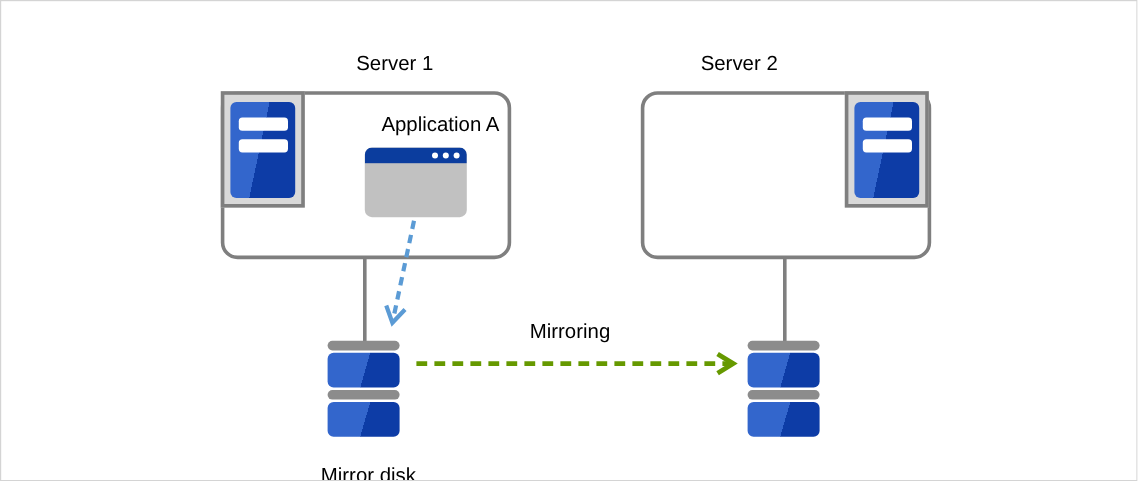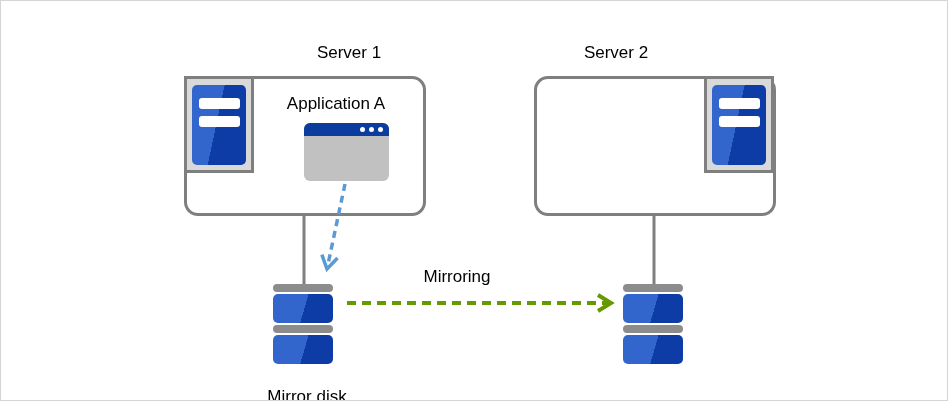--- a/index.html
+++ b/index.html
@@ -105,24 +105,24 @@
     </defs>
 
     <line x1="303" y1="213" x2="303" y2="285" style="stroke:var(--connector-gray)" stroke-width="3"></line>
     <line x1="653" y1="213" x2="653" y2="285" style="stroke:var(--connector-gray)" stroke-width="3"></line>
 
     <line x1="344" y1="183" x2="326" y2="268" style="stroke:var(--arrow-blue)" stroke-width="3.5" stroke-dasharray="7 5" marker-end="url(#chevBlue)"></line>
 
     <line x1="346" y1="302" x2="610" y2="302" style="stroke:var(--arrow-green)" stroke-width="4" stroke-dasharray="9 6" marker-end="url(#chevGreen)"></line>
   </svg>
 
-  <div class="lbl" style="left:348px;top:42px;">Server 1</div>
+  <div class="lbl" style="left:328px;top:42px;">Server 1</div>
   <div class="lbl" style="left:615px;top:42px;text-align:right;">Server 2</div>
-  <div class="lbl" style="left:335px;top:93px;z-index:4;">Application A</div>
-  <div class="lbl" style="left:456px;top:266px;">Mirroring</div>
+  <div class="lbl" style="left:366px;top:93px;z-index:4;">Application A</div>
+  <div class="lbl" style="left:474px;top:266px;">Mirroring</div>
   <div class="lbl" style="left:306px;top:386px;">Mirror disk</div>
 
   <div class="server-box" style="left:183px;top:75px;"></div>
   <div class="icon-frame" style="left:183px;top:75px;">
     <div class="tower">
       <div class="slot"></div>
       <div class="slot"></div>
     </div>
   </div>
 

